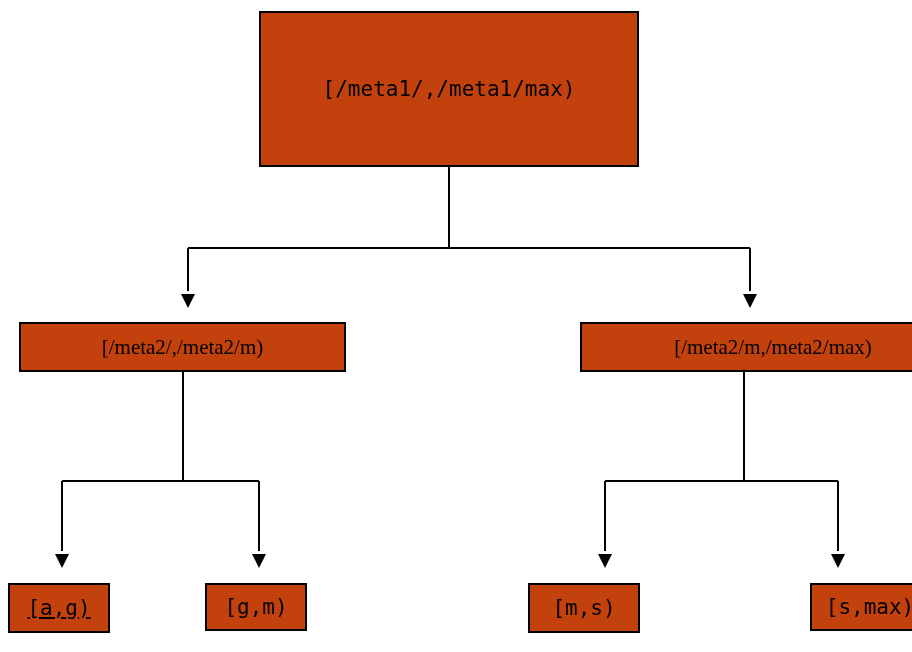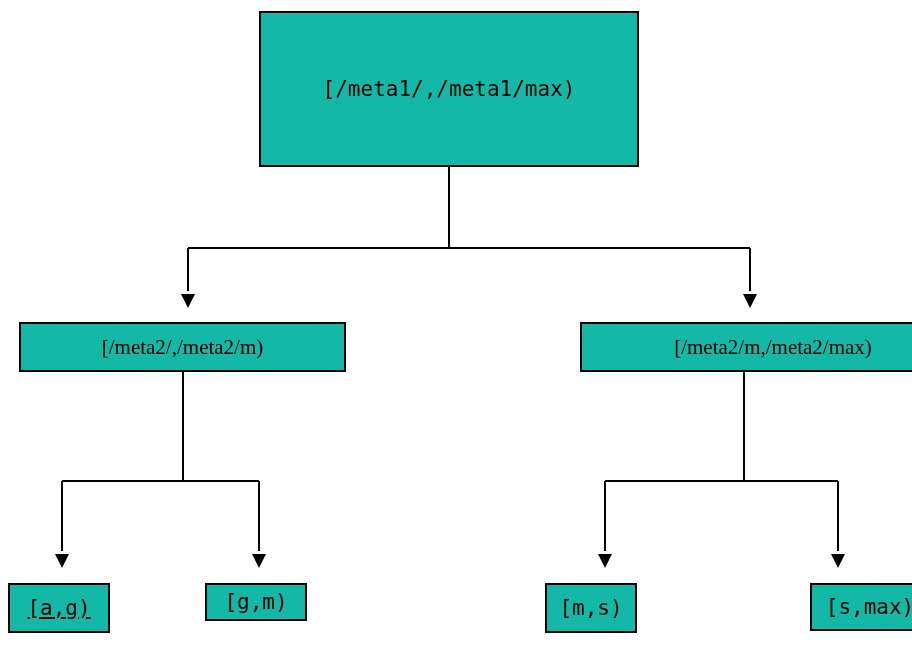--- a/index.html
+++ b/index.html
@@ -15,21 +15,21 @@
     position: relative;
     width: 912px;
     height: 652px;
     background: #ffffff;
     overflow: hidden;
   }
   .node {
     position: absolute;
     box-sizing: border-box;
     border: 2px solid #000000;
-    background: #14b8a6;
+    background: #c2410c;
     display: flex;
     align-items: center;
     justify-content: center;
     color: #000000;
     white-space: pre;
     letter-spacing: 0px;
   }
   .node-label {
     display: block;
     line-height: 1;
@@ -62,26 +62,26 @@
     left: 8px;
     top: 583px;
     width: 102px;
     height: 50px;
     text-decoration: underline;
   }
   #node-leaf-gm {
     left: 205px;
     top: 583px;
     width: 102px;
-    height: 38px;
+    height: 48px;
   }
   #node-leaf-ms {
-    left: 545px;
+    left: 528px;
     top: 583px;
-    width: 92px;
+    width: 112px;
     height: 50px;
   }
   #node-leaf-smax {
     left: 810px;
     top: 583px;
     width: 120px;
     height: 48px;
   }
   .leaf .node-label { font-size: 21px; }
 

